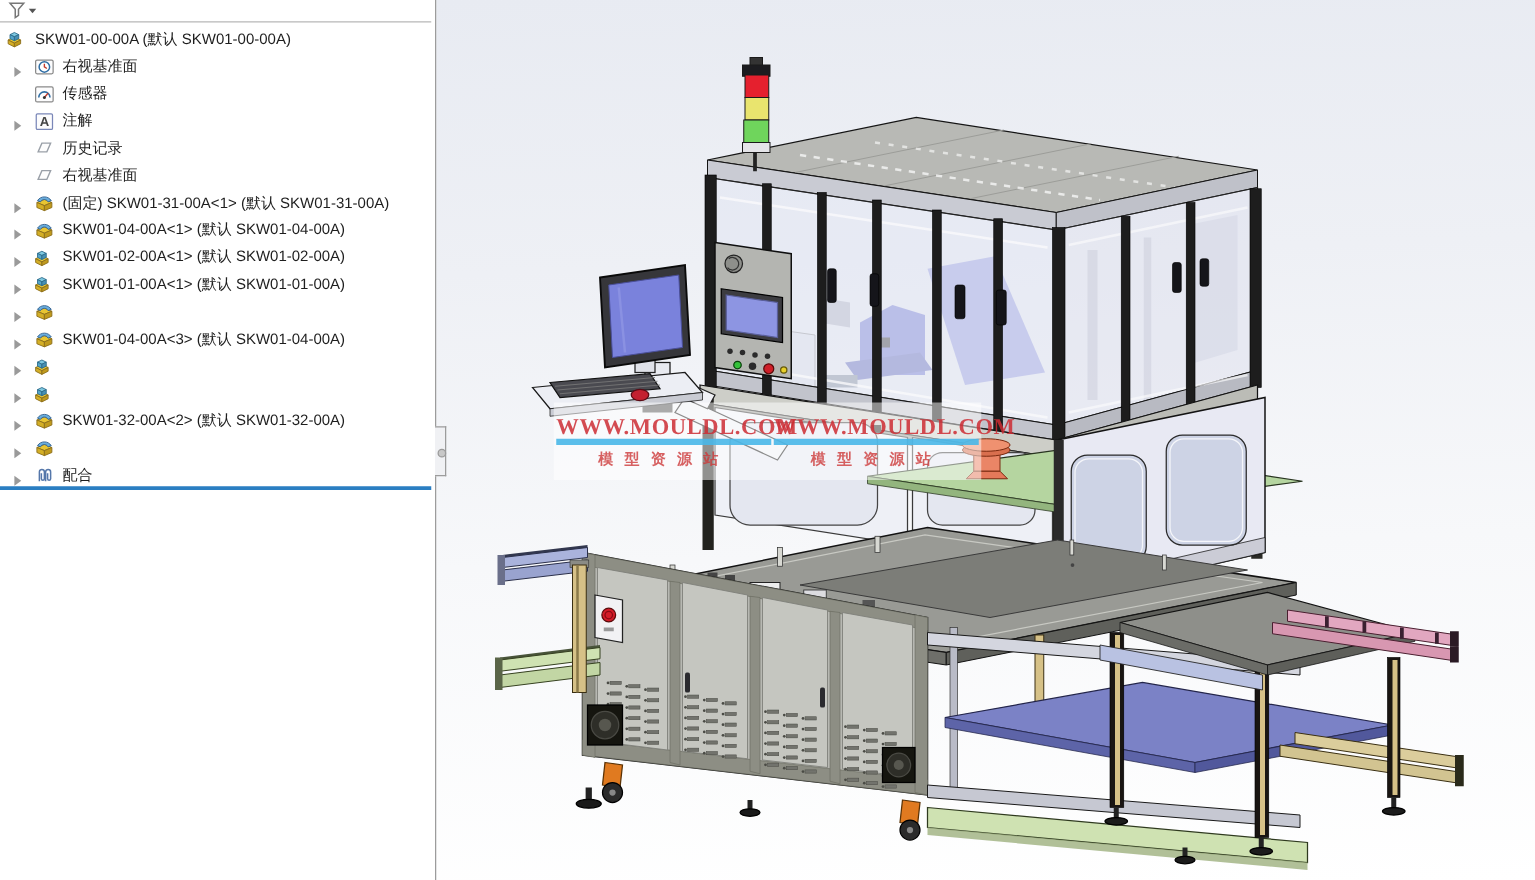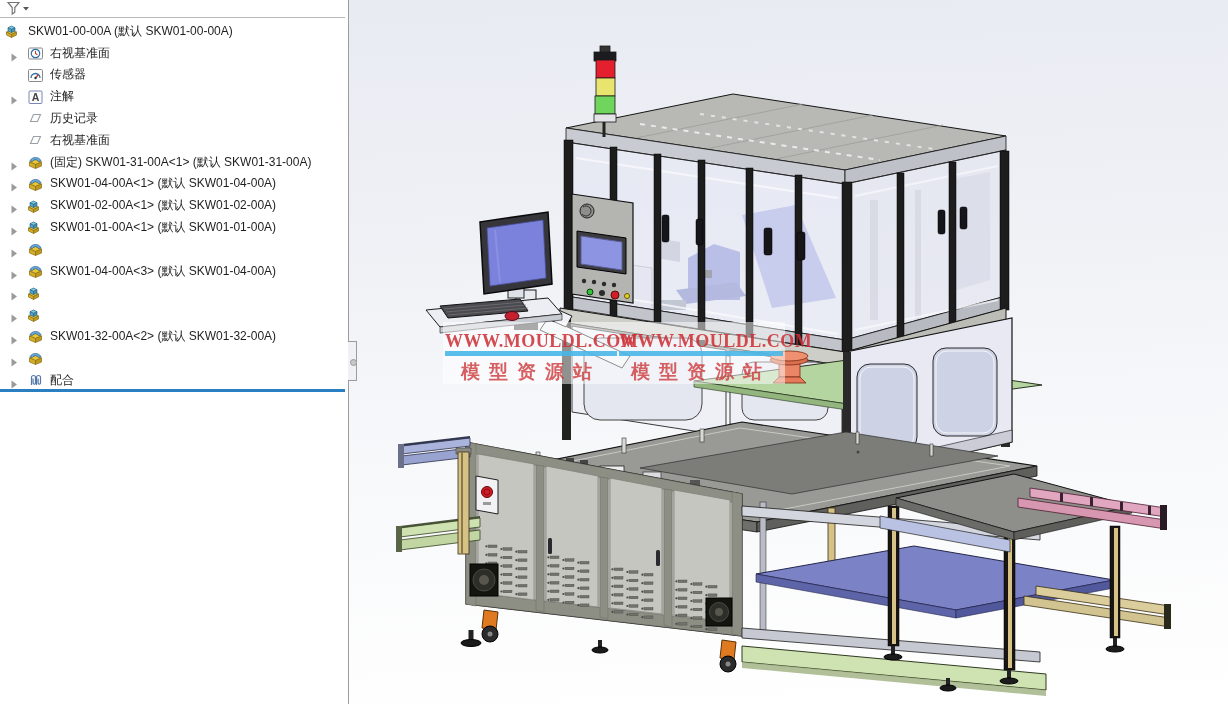--- a/index.html
+++ b/index.html
@@ -11,21 +11,21 @@
     background:linear-gradient(178deg,#e8ebf2 0%,#eef0f5 30%,#f7f8fa 62%,#ffffff 100%);}
   #modelsvg{position:absolute;left:0;top:0;}
 
   
   .wm-band{position:absolute;left:94px;top:322px;width:342px;height:62px;
     background:rgba(255,255,255,0.5);}
   .wm{position:absolute;top:10px;}
   .wm-url{font-family:"Liberation Serif","DejaVu Serif",serif;font-weight:bold;font-size:18px;
     color:rgba(205,43,51,0.85);letter-spacing:.5px;white-space:nowrap;line-height:18px;}
   .wm-bar{height:5px;background:rgba(73,183,232,0.9);margin-top:1px;}
-  .wm-cn{font-family:"Liberation Serif","DejaVu Serif",serif;font-weight:bold;font-size:19px;
+  .wm-cn{font-family:"Liberation Serif","DejaVu Serif",serif;font-weight:bold;font-size:12px;
     color:rgba(205,58,58,0.8);letter-spacing:9px;text-align:center;margin-top:3px;white-space:nowrap;}
 
   
   #tree-panel{position:absolute;left:0;top:0;width:345px;height:704px;background:#fff;}
   #panel-right-border{position:absolute;left:348px;top:0;width:1px;height:704px;background:#9c9c9c;}
   #splitter-tab{position:absolute;left:348px;top:341px;width:9px;height:40px;background:#f0f1f4;
     border:1px solid #9c9c9c;border-left:none;box-sizing:border-box;}
   #splitter-tab .dot{position:absolute;left:2px;top:17px;width:5px;height:5px;border-radius:50%;
     background:#c8c8c8;border:1px solid #9a9a9a;}
   #filter-bar{height:17px;border-bottom:1px solid #b8b8b8;display:flex;align-items:center;padding-left:6px;}

